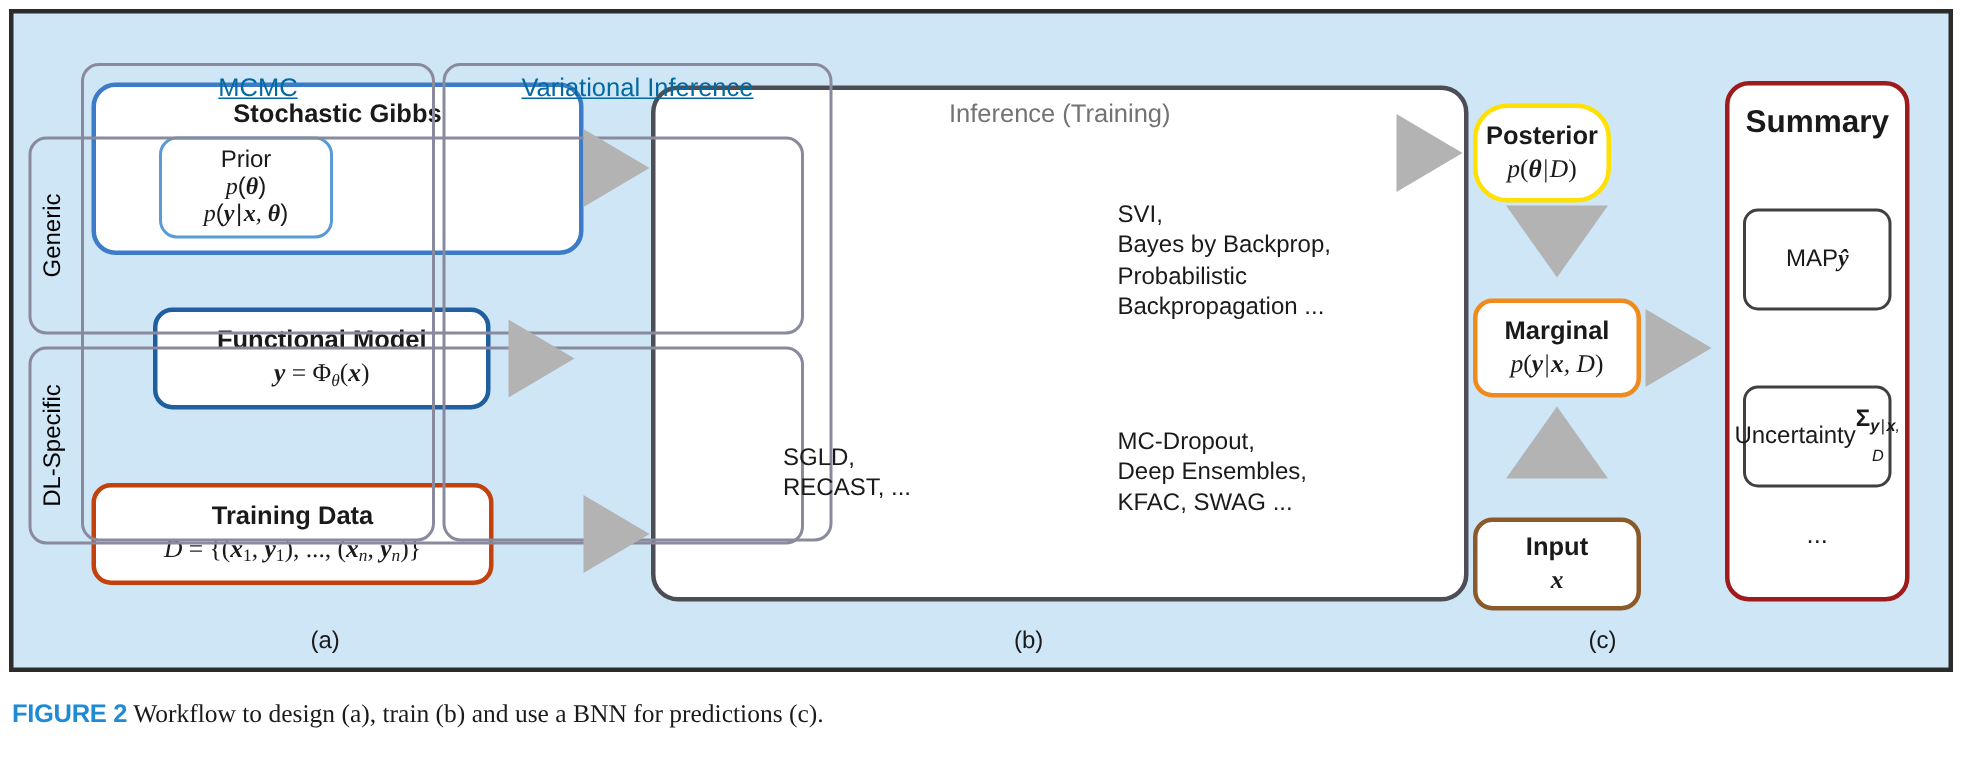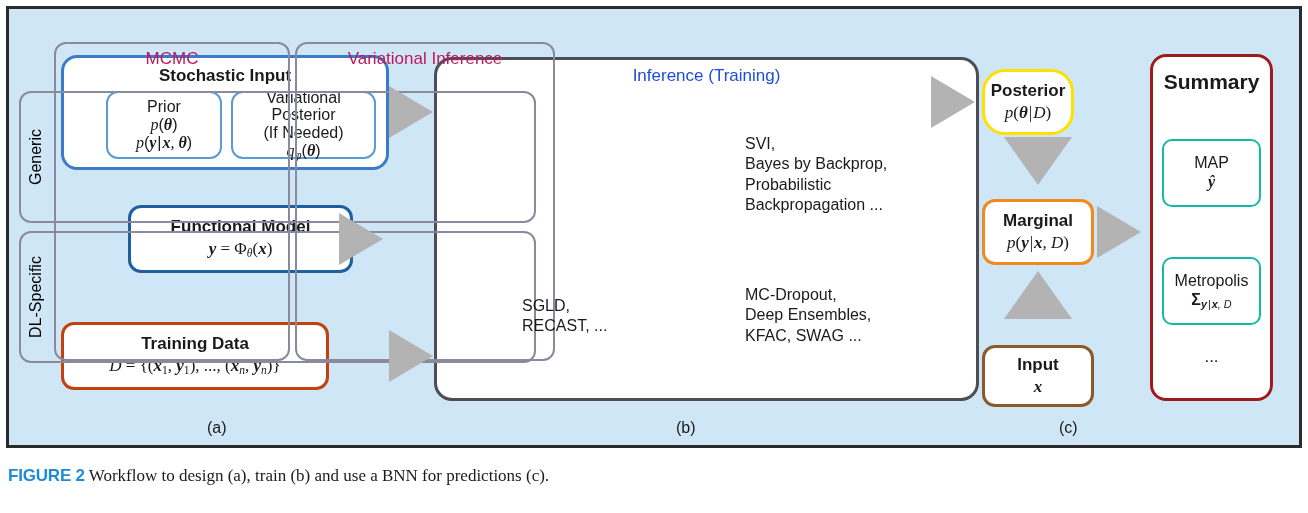--- a/index.html
+++ b/index.html
@@ -83,21 +83,21 @@
     align-items: center;
     justify-content: center;
     text-align: center;
     line-height: 1.12;
     font-size: 16px;
   }
   #prior-box { width: 112px; }
   #variational-posterior-box { flex: 1; }
 
   #functional-model {
-    left: 119px; top: 196px; width: 225px; height: 68px;
+    left: 93px; top: 196px; width: 225px; height: 68px;
     border: 3px solid #1f5fa0;
     border-radius: 13px;
   }
   #functional-model .title { margin-bottom: 3px; }
 
   #training-data {
     left: 52px; top: 313px; width: 268px; height: 68px;
     border: 3px solid #c2410c;
     border-radius: 13px;
   }
@@ -106,21 +106,21 @@
   
   #inference-block {
     left: 425px; top: 48px; width: 545px; height: 344px;
     border: 3px solid #4d4d55;
     border-radius: 18px;
     justify-content: flex-start;
     padding-top: 6px;
   }
   #inference-title {
     font-size: 17px;
-    color: #1d4ed8;
+    color: #737373;
   }
   
   .inf-row {
     position: absolute;
     left: 10px;
     width: 517px;
     border: 2px solid #8a8a9e;
     border-radius: 12px;
     background: transparent;
     box-sizing: border-box;
@@ -154,21 +154,22 @@
   #col-mcmc { left: 45px;  width: 236px; }
   #col-vi   { left: 286px; width: 260px; }
   .col-head {
     position: absolute;
     left: 0; right: 0; top: 2px;
     height: 26px;
     display: flex;
     align-items: center;
     justify-content: center;
     font-size: 17px;
-    color: #be185d;
+    color: #0369a1;
+    text-decoration: underline;
   }
   .cell {
     position: absolute;
     font-size: 16px;
     line-height: 1.28;
     color: #1a1a1a;
     white-space: pre-line;
   }
   #cell-mcmc-generic   { left: 494px; top: 138px; }
   #cell-vi-generic     { left: 736px; top: 125px; }
@@ -198,25 +199,24 @@
     left: 1141px; top: 45px; width: 123px; height: 347px;
     border: 3px solid #9e1b1b;
     border-radius: 16px;
     justify-content: flex-start;
     padding-top: 13px;
   }
   #summary > .title { font-size: 21px; }
   .sum-inner {
     position: absolute;
     left: 9px; right: 9px;
-    border: 2px solid #14b8a6;
+    border: 2px solid #404040;
     border-radius: 10px;
     background: #ffffff;
     display: flex;
-    flex-direction: column;
     align-items: center;
     justify-content: center;
     text-align: center;
     font-size: 16px;
     line-height: 1.18;
   }
   #map-box         { top: 82px;  height: 64px; }
   #uncertainty-box { top: 200px; height: 64px; }
   #summary-ellipsis {
     position: absolute;
@@ -279,34 +279,29 @@
   }
 </style>
 </head>
 <body>
 
 <div id="page">
 
   <div id="figure-panel">
 
     <div class="node" id="stochastic-model">
-      <div class="title">Stochastic Input</div>
+      <div class="title">Stochastic Gibbs</div>
       <div class="sm-inner-row">
 
         <div class="sm-inner" id="prior-box">
           <div>Prior</div>
           <div><span class="it">p</span>(<span class="bi">θ</span>)</div>
           <div><span class="it">p</span>(<span class="bi">y</span><span class="bar">|</span><span class="bi">x</span><span class="it">,&nbsp;</span><span class="bi">θ</span>)</div>
         </div>
 
-        <div class="sm-inner" id="variational-posterior-box">
-          <div>Variational Posterior</div>
-          <div>(If Needed)</div>
-          <div><span class="it">q</span><span class="sub">φ</span>(<span class="bi">θ</span>)</div>
-        </div>
 
       </div>
     </div>
 
     <div class="node" id="functional-model">
       <div class="title">Functional Model</div>
       <div class="formula"><span class="bi">y</span> = Φ<span class="sub">θ</span>(<span class="bi">x</span>)</div>
     </div>
 
     <div class="node" id="training-data">
@@ -363,21 +358,21 @@
 
     <div class="node" id="summary">
       <div class="title">Summary</div>
 
       <div class="sum-inner" id="map-box">
         <div>MAP</div>
         <div><span class="bi">ŷ</span></div>
       </div>
 
       <div class="sum-inner" id="uncertainty-box">
-        <div>Metropolis</div>
+        <div>Uncertainty</div>
         <div><b>Σ</b><span class="sub"><b>y</b></span><span class="bar sub">|</span><span class="sub"><b>x</b>, D</span></div>
       </div>
 
       <div id="summary-ellipsis">...</div>
     </div>
 
     <div class="arrow arrow-r" id="arrow-stochastic-to-inference"></div>
     <div class="arrow arrow-r" id="arrow-functional-to-inference"></div>
     <div class="arrow arrow-r" id="arrow-training-to-inference"></div>
     <div class="arrow arrow-r" id="arrow-inference-to-posterior"></div>

